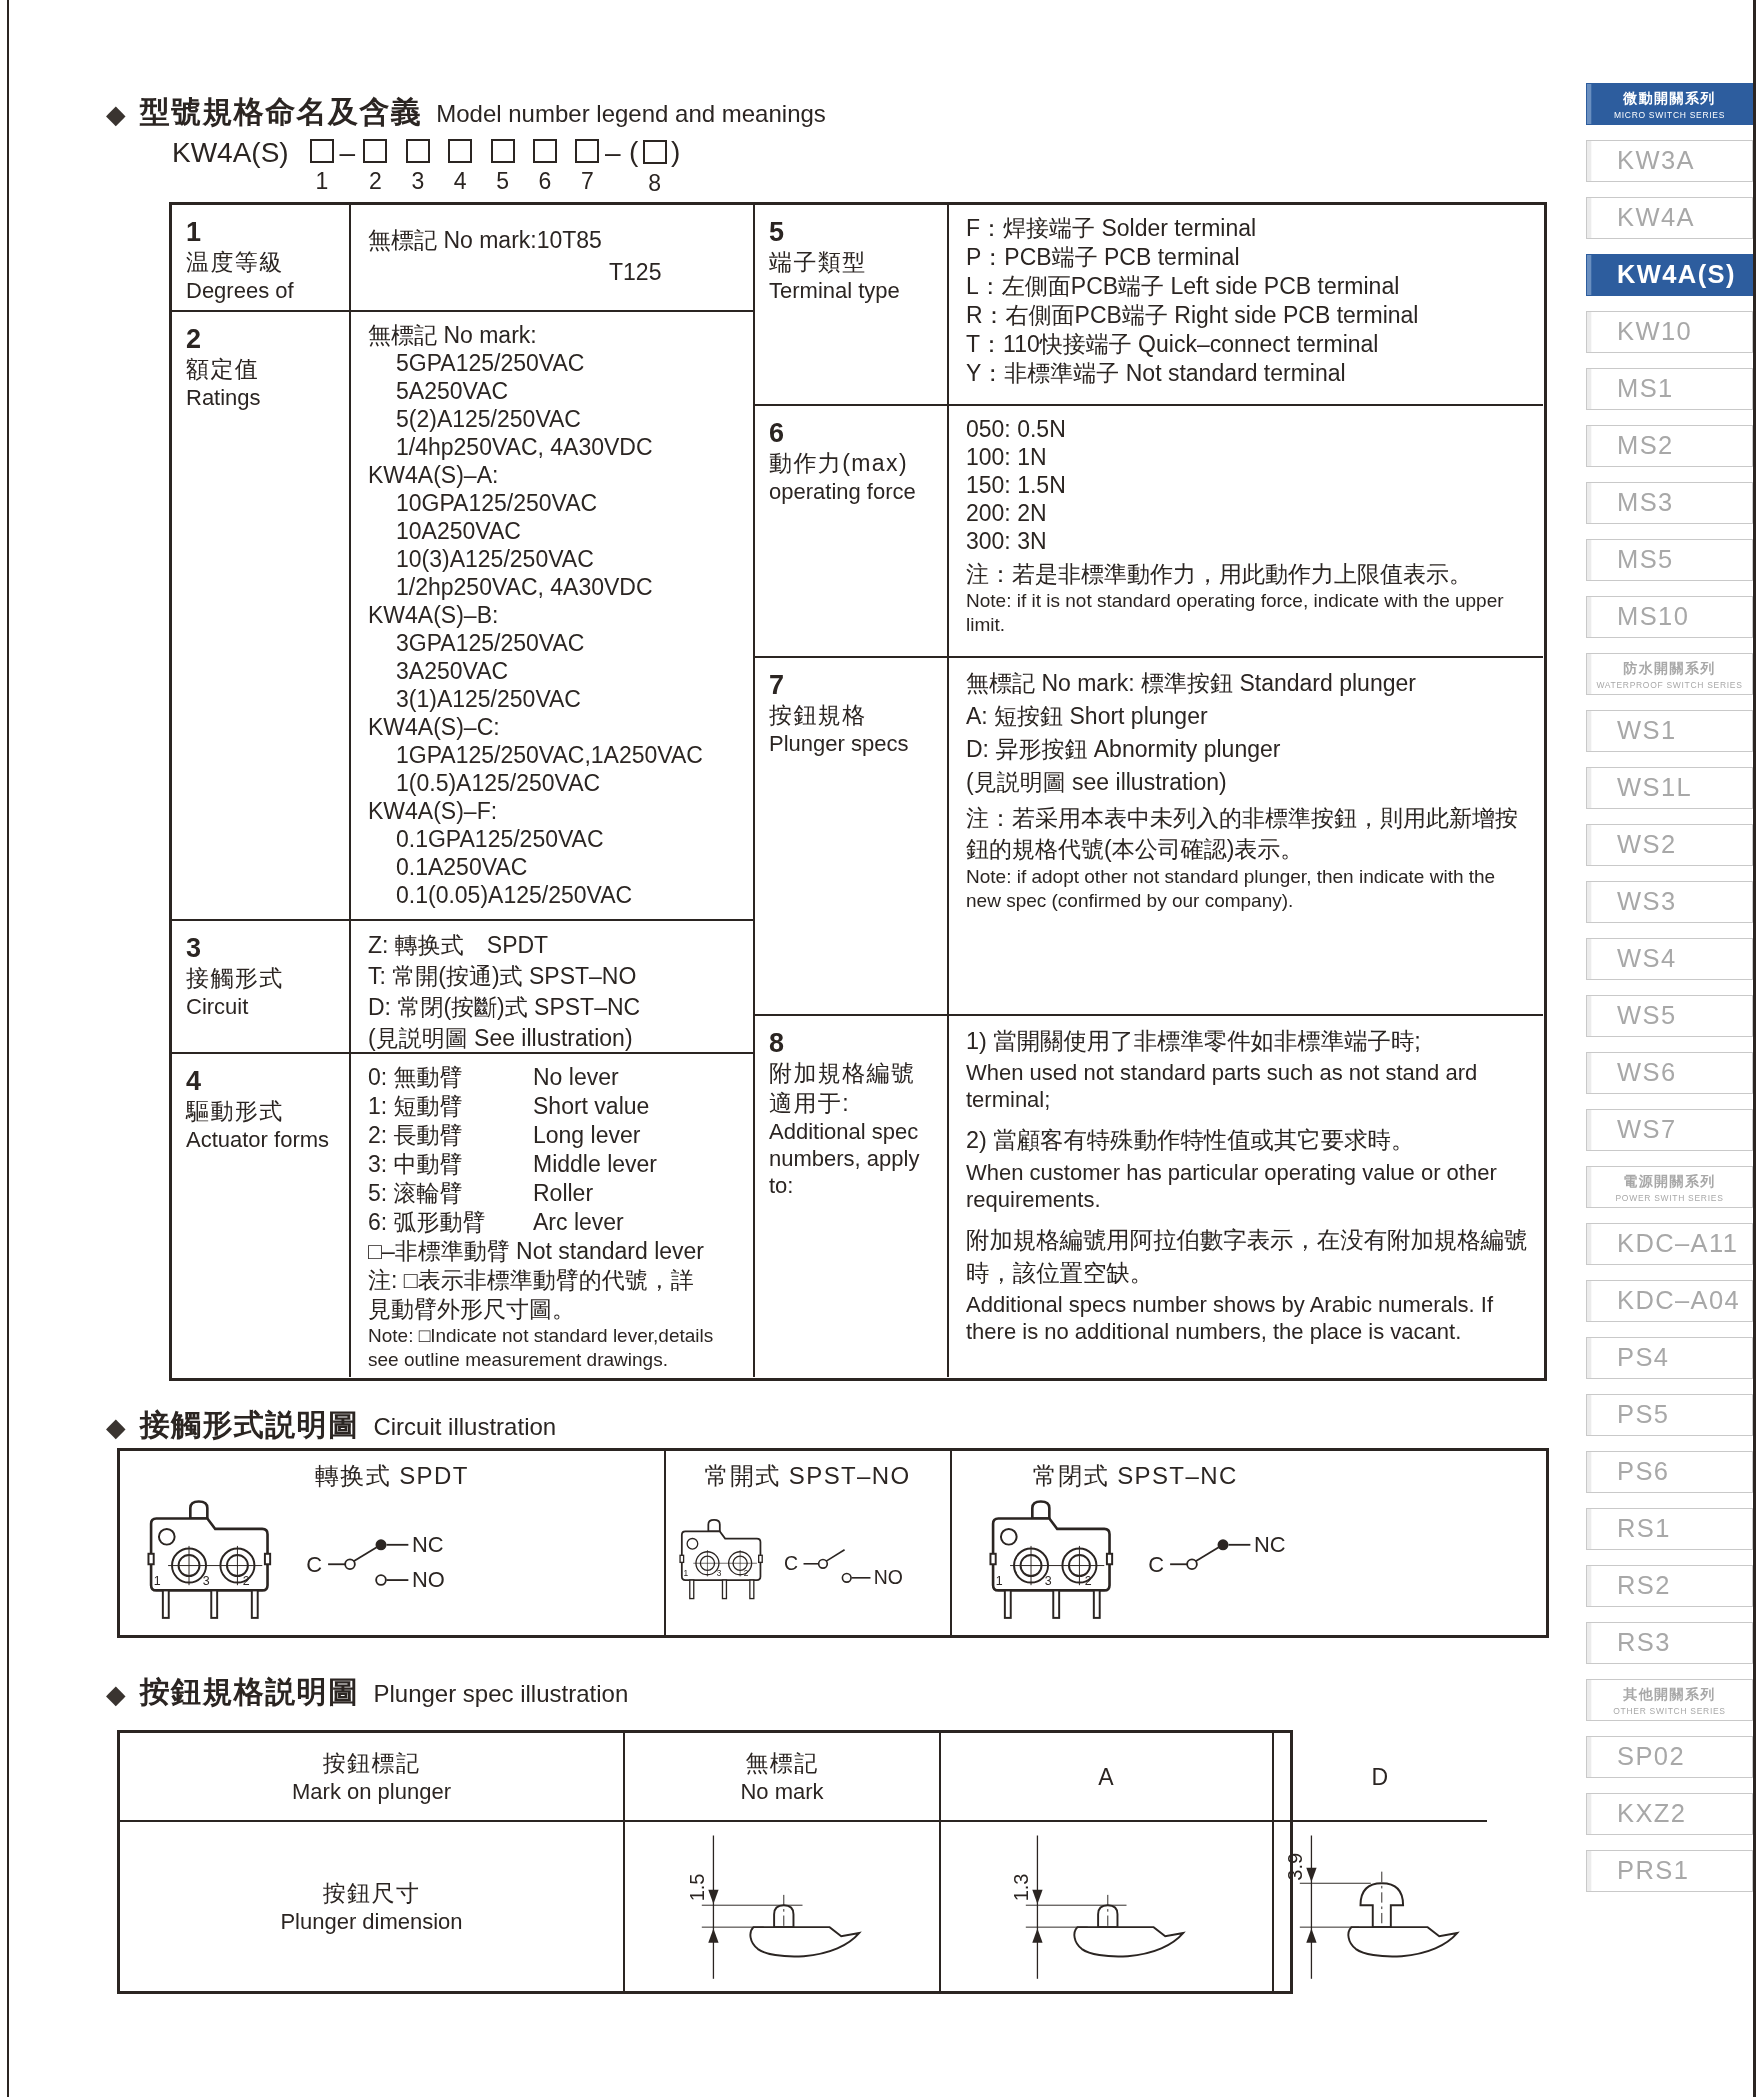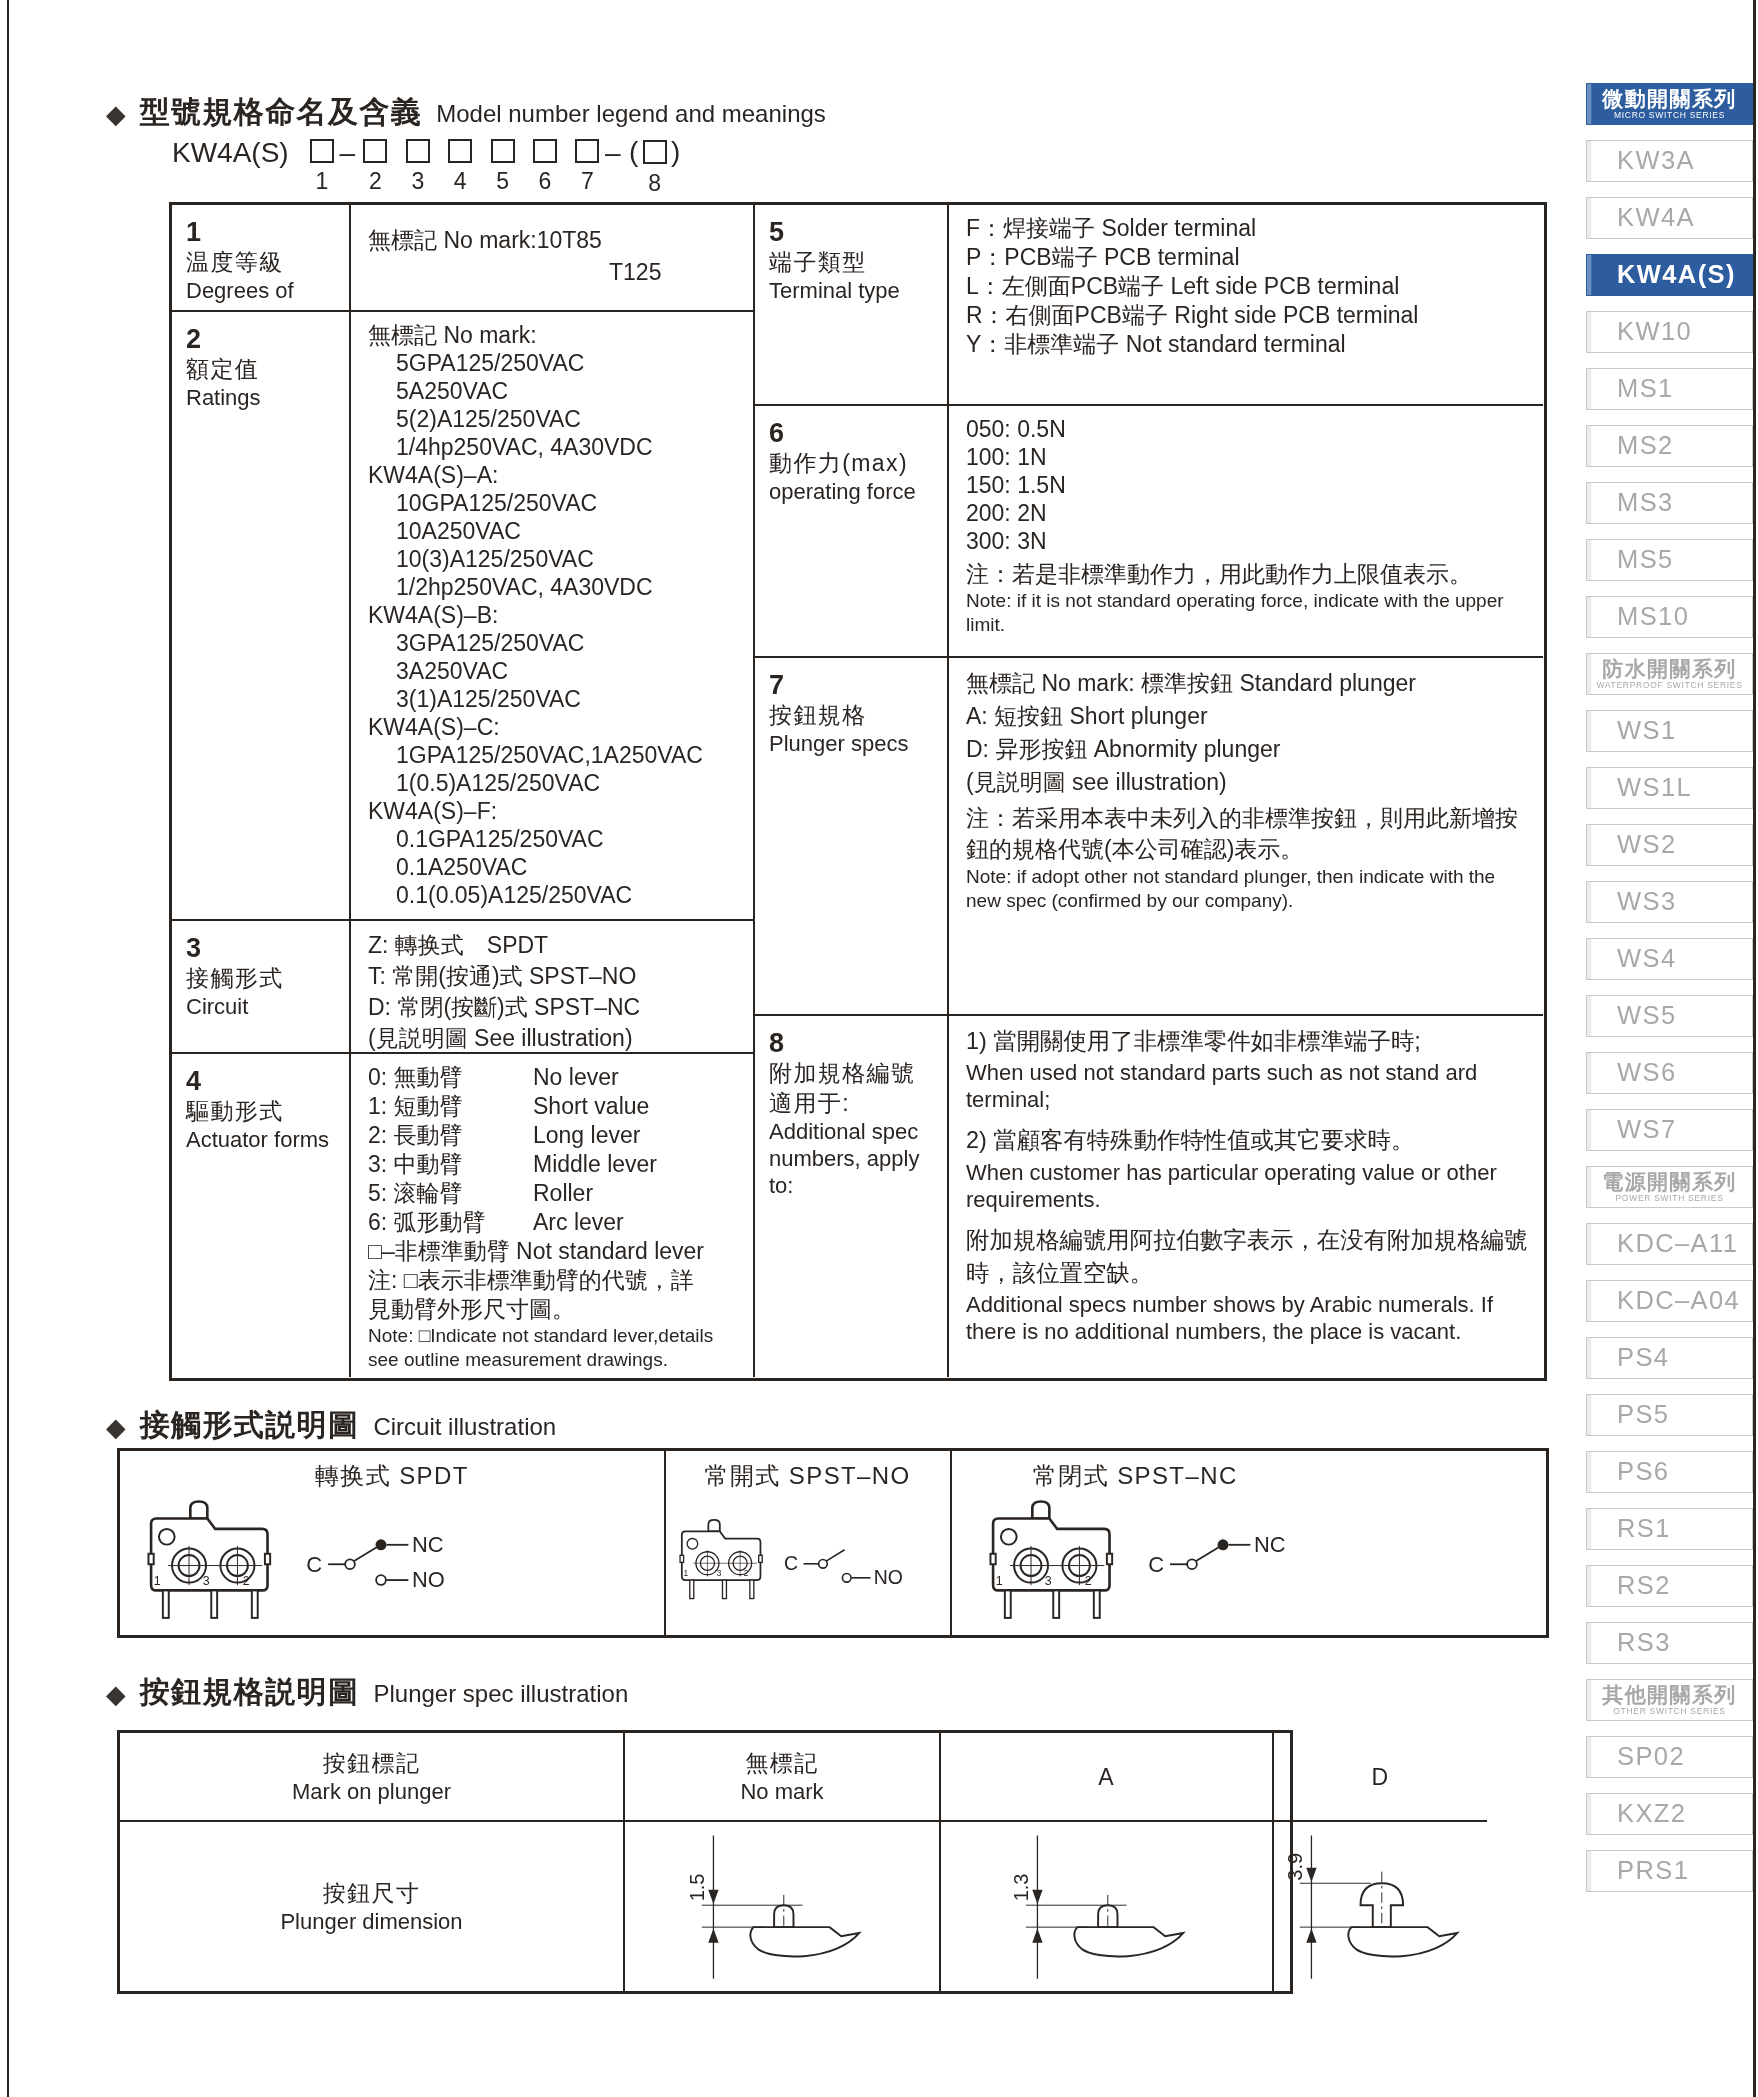--- a/index.html
+++ b/index.html
@@ -76,21 +76,21 @@
 
   
   .sidebar{position:absolute;left:1586px;top:80px;width:167px;}
   .sb-box{height:42px;margin-bottom:15px;background:#fff;border:1.4px solid #c9c9c9;
     box-sizing:border-box;display:flex;flex-direction:column;justify-content:center;
     padding-left:30px;box-shadow:inset 4.3px 0 0 #ececec;}
   .sb-label{font-size:25.5px;color:#a8a8a8;letter-spacing:1.4px;line-height:25.5px;white-space:nowrap;}
   .sb-sub{font-size:9.2px;color:#a8a8a8;letter-spacing:0.7px;margin-top:1.4px;white-space:nowrap;}
   .sb-sub:empty{display:none;}
   .hdr,.hdr1{align-items:center;padding-left:0;margin-top:2.8px;}
-  .hdr .sb-label,.hdr1 .sb-label{font-size:21px;font-weight:bold;line-height:21px;}
+  .hdr .sb-label,.hdr1 .sb-label{font-size:14px;font-weight:bold;line-height:21px;}
   .hdr .sb-sub,.hdr1 .sb-sub{font-size:8.5px;text-align:center;}
   .hdr1{background:#2d5d9e;border-color:#2d5d9e;box-shadow:inset 4.3px 0 0 #6a8fc0;}
   .hdr1 .sb-label,.hdr1 .sb-sub{color:#ffffff;}
   .sel{background:#2d5d9e;border-color:#2d5d9e;box-shadow:inset 4.3px 0 0 #6a8fc0;}
   .sel .sb-label{color:#ffffff;font-weight:bold;}
 
   svg{display:block;}
   svg text{font-family:"Liberation Sans", sans-serif;fill:#2b2522;}
   .dim-text{font-size:31px;}
 </style>
@@ -303,20 +303,21 @@
       <div class="num">5</div>
       <div class="lzh">端子類型</div>
       <div class="len">Terminal type</div>
     </div>
     <div class="cell vc bl lh41">
 
     <div class="vline">F：焊接端子 Solder terminal</div>
         <div class="vline">P：PCB端子 PCB terminal</div>
         <div class="vline">L：左側面PCB端子 Left side PCB terminal</div>
         <div class="vline">R：右側面PCB端子 Right side PCB terminal</div>
+        <div class="vline">T：110快接端子 Quick–connect terminal</div>
         <div class="vline">Y：非標準端子 Not standard terminal</div>
       </div>
 
     <div class="cell lc bt">
       <div class="num">6</div>
       <div class="lzh">動作力(max)</div>
       <div class="len">operating force</div>
     </div>
     <div class="cell vc bt bl lh40">
       <div>

